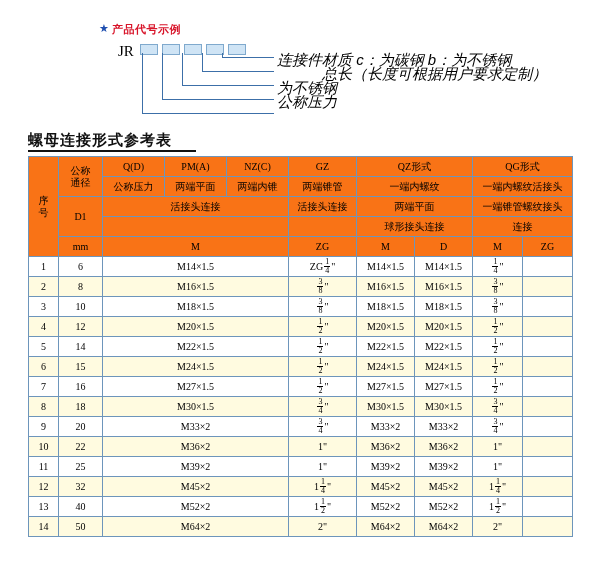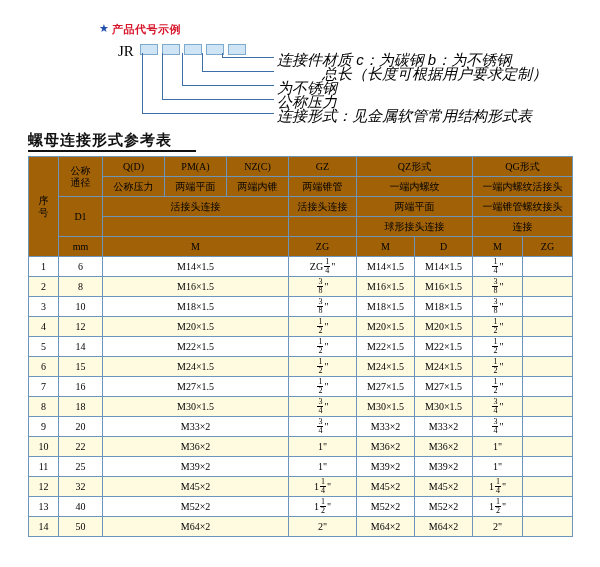--- a/index.html
+++ b/index.html
@@ -65,21 +65,21 @@
   }
   table.main td,table.main th{
     border:1px solid #6d95bb;
     text-align:center;
     vertical-align:middle;
     padding:0;
     height:19px;
     font-weight:normal;
     font-family:"Liberation Serif","DejaVu Serif",serif;
   }
-  .hdr{background:#a16207;font-size:10px;}
+  .hdr{background:#f97316;font-size:10px;}
   .hdr-cn{font-family:"Liberation Sans","DejaVu Sans",sans-serif;font-size:10px;}
   .row-a{background:#ffffff;}
   .row-b{background:#fffbe0;}
   .seq{font-size:10px;}
   .frac{
     display:inline-block;
     vertical-align:middle;
     text-align:center;
     line-height:1;
     font-size:8px;
@@ -120,21 +120,20 @@
   <div class="vline" style="left:162px;top:53px;height:47px;"></div>
   <div class="hline" style="left:162px;top:99px;width:112px;"></div>
 
   <div class="vline" style="left:142px;top:53px;height:61px;"></div>
   <div class="hline" style="left:142px;top:113px;width:132px;"></div>
 
   <div class="lbl" style="left:277px;top:51px;">连接件材质  c：为碳钢  b：为不锈钢</div>
   <div class="lbl" style="left:277px;top:65px;margin-left:45px;">总长（长度可根据用户要求定制）</div>
   <div class="lbl" style="left:277px;top:79px;">为不锈钢</div>
   <div class="lbl" style="left:277px;top:93px;text-align:right;">公称压力</div>
-  <div class="lbl" style="left:277px;top:107px;">连接形式：见金属软管常用结构形式表</div>
 </div>
 
 <div class="tbl-title">螺母连接形式参考表</div>
 <div class="tbl-title-underline"></div>
 
 <table class="main">
   <colgroup>
     <col style="width:30px">
       <col style="width:44px">
     <col style="width:62px">

